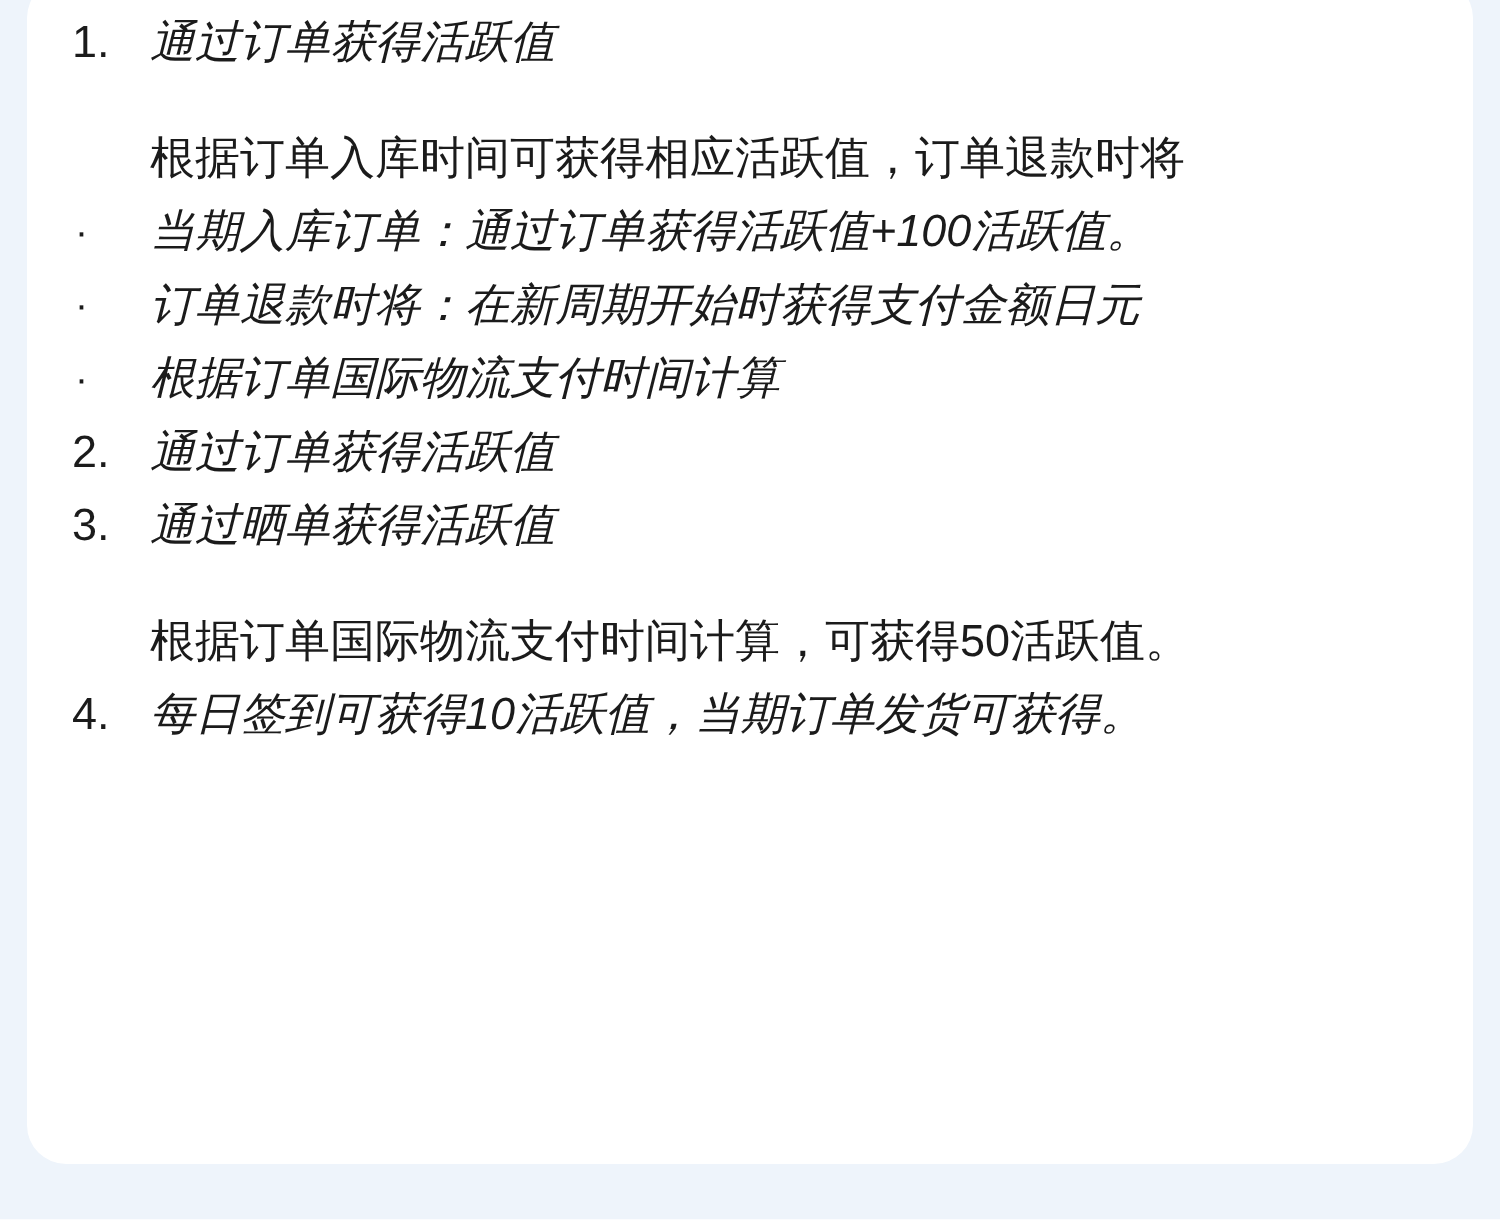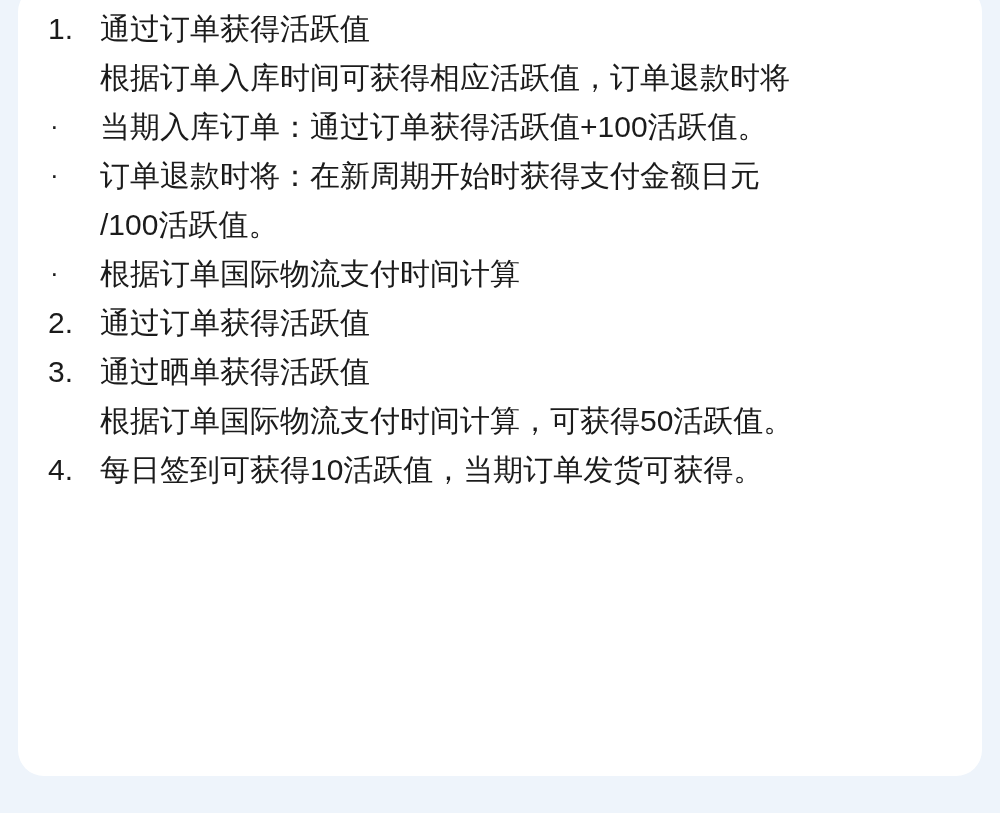--- a/index.html
+++ b/index.html
@@ -48,23 +48,25 @@
     color: #1b1b1b;
   }
   .marker.dot {
     width: 52px;
     font-size: 26px;
     padding-left: 2px;
     box-sizing: border-box;
   }
   .body-text {
     flex: 1 1 auto;
+    font-style: italic;
   }
   .indent-block {
     padding-left: 52px;
+    margin-top: 28px;
   }
   .spacer-bottom {
     height: 10px;
   }
 </style>
 </head>
 <body>
 
 <div class="page">
   <div class="card">
@@ -79,23 +81,20 @@
       </div>
 
       <div class="item">
         <div class="marker dot">·</div>
         <div class="body-text">当期入库订单：通过订单获得活跃值+100活跃值。</div>
       </div>
 
       <div class="item">
         <div class="marker dot">·</div>
         <div class="body-text">订单退款时将：在新周期开始时获得支付金额日元</div>
-      </div>
-      <div class="indent-block">
-        <div>/100活跃值。</div>
       </div>
 
       <div class="item">
         <div class="marker dot">·</div>
         <div class="body-text">根据订单国际物流支付时间计算</div>
       </div>
 
       <div class="item">
         <div class="marker">2.</div>
         <div class="body-text">通过订单获得活跃值</div>

